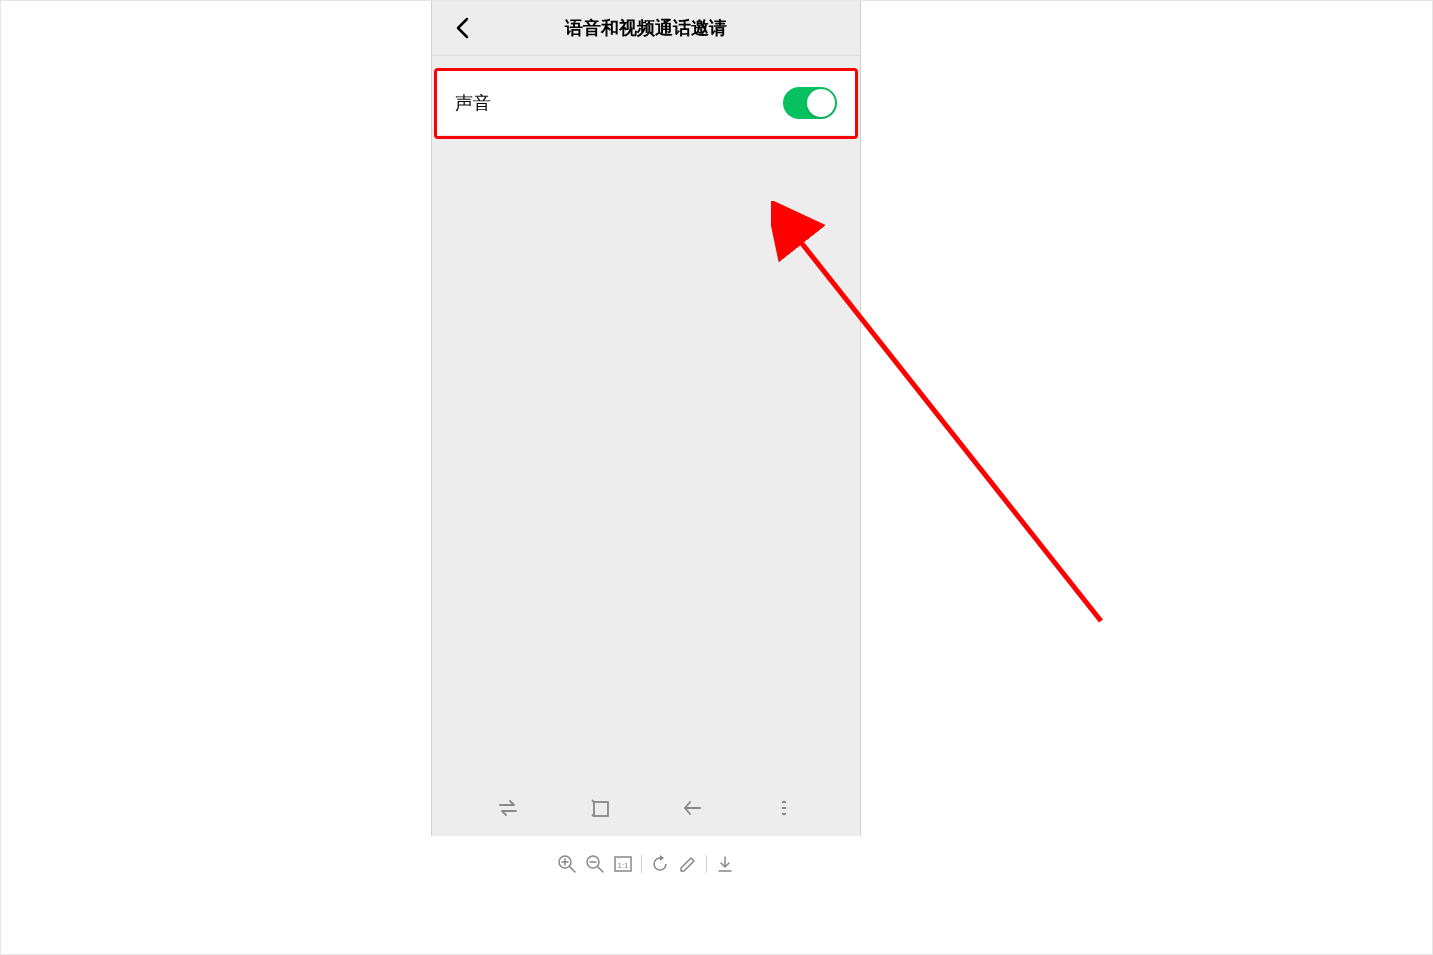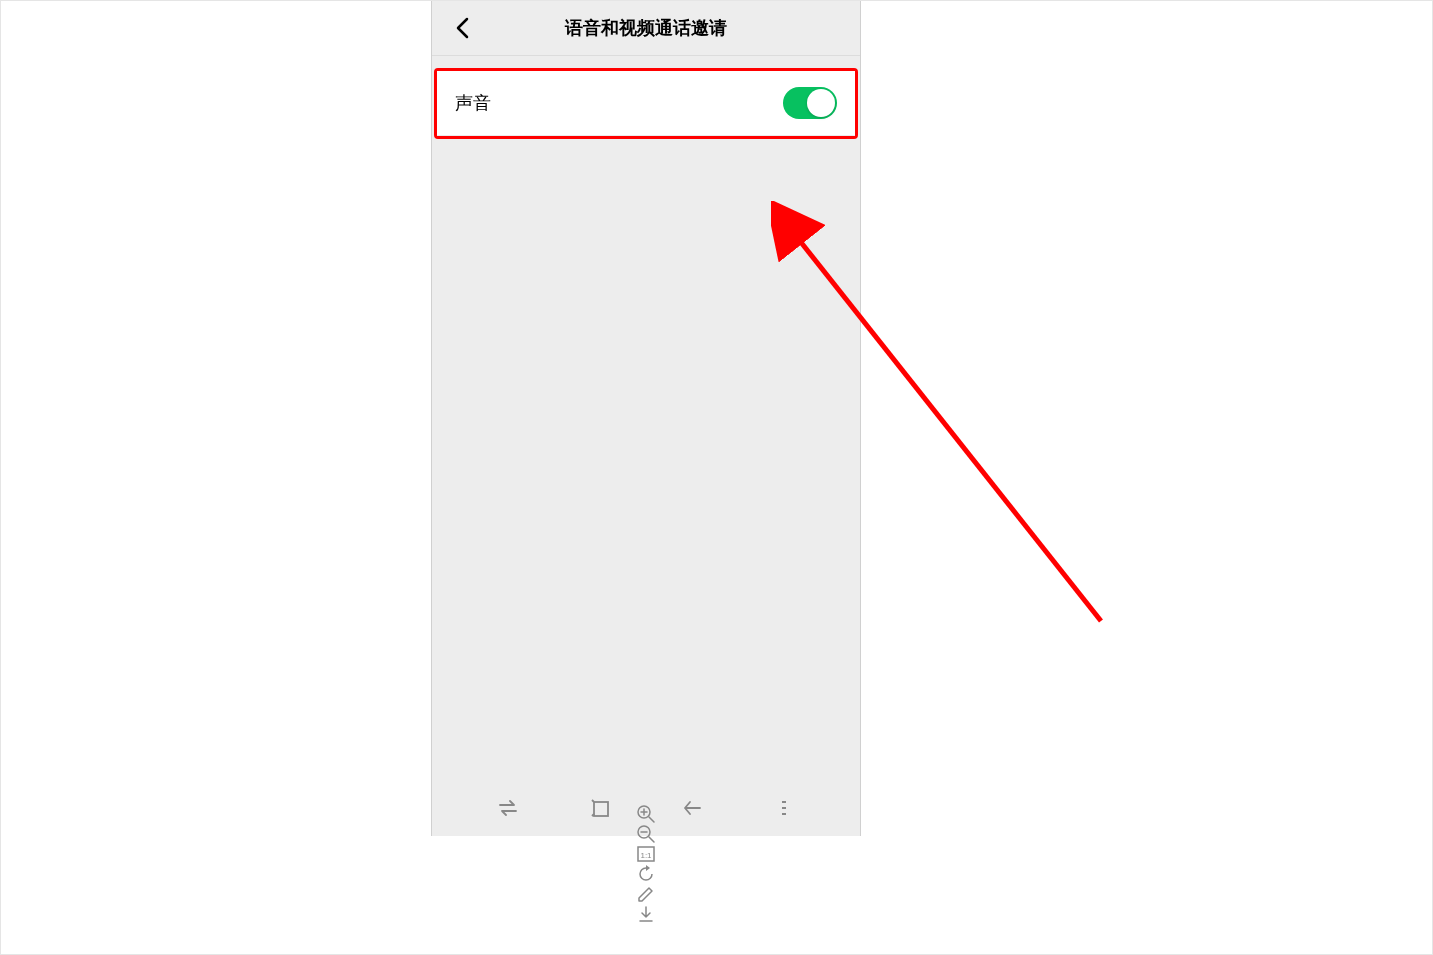--- a/index.html
+++ b/index.html
@@ -136,21 +136,20 @@
     .toolbar {
       position: absolute;
       left: 430px;
       top: 843px;
       width: 430px;
       height: 40px;
       display: flex;
       align-items: center;
       justify-content: center;
       gap: 0;
-      flex-direction: column;
     }
     
     .tool-btn {
       width: 28px;
       height: 28px;
       display: flex;
       align-items: center;
       justify-content: center;
       cursor: pointer;
       color: #888;

